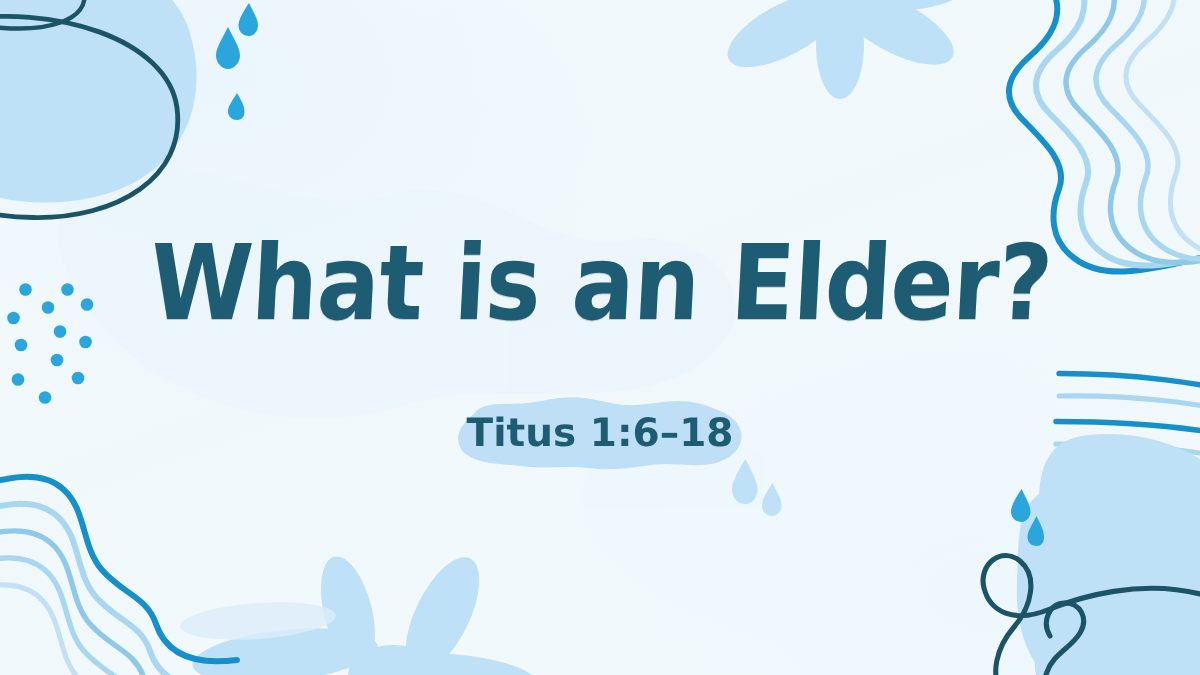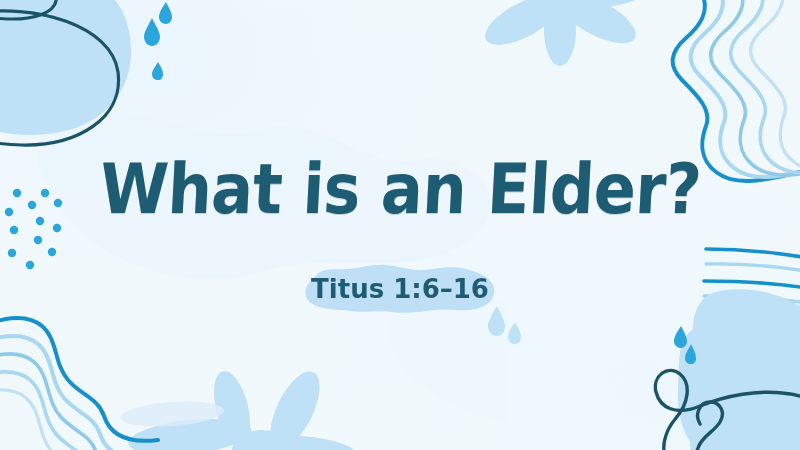--- a/index.html
+++ b/index.html
@@ -228,16 +228,16 @@
   <div class="content">
     <h1 class="title">What is an Elder?</h1>
   </div>
 
   <div class="badge-wrap">
     <svg class="badge-blob" viewBox="0 0 196 50" xmlns="http://www.w3.org/2000/svg" preserveAspectRatio="none">
       <path d="M14,12 C20,3 34,6 46,5 C60,4 70,0 84,1 C98,2 108,7 122,6 C136,5 150,1 164,5
                C178,9 190,14 192,24 C194,34 186,42 174,45 C160,48 146,44 132,46 C118,48 104,50 90,48
                C76,46 62,49 48,47 C34,45 18,46 9,39 C0,32 2,21 14,12 Z" fill="#bedff5"></path>
     </svg>
-    <div class="badge-label">Titus 1:6–16</div>
+    <div class="badge-label">Titus 1:6–18</div>
   </div>
 
 </div>
 
 </body></html>

